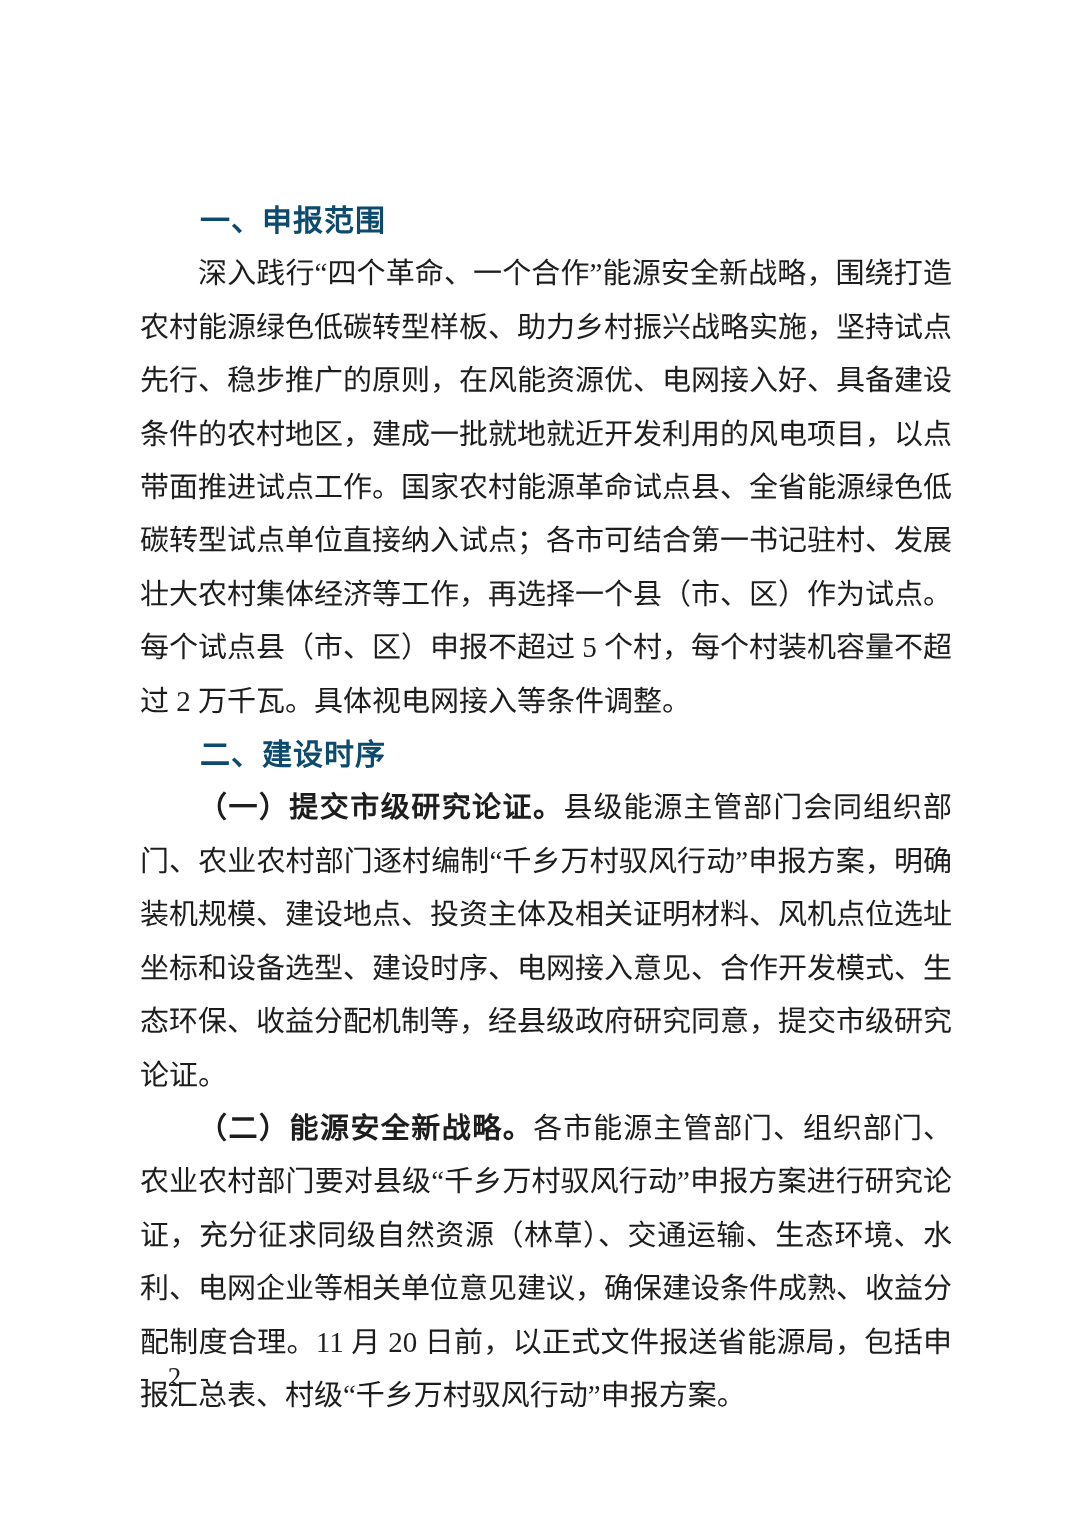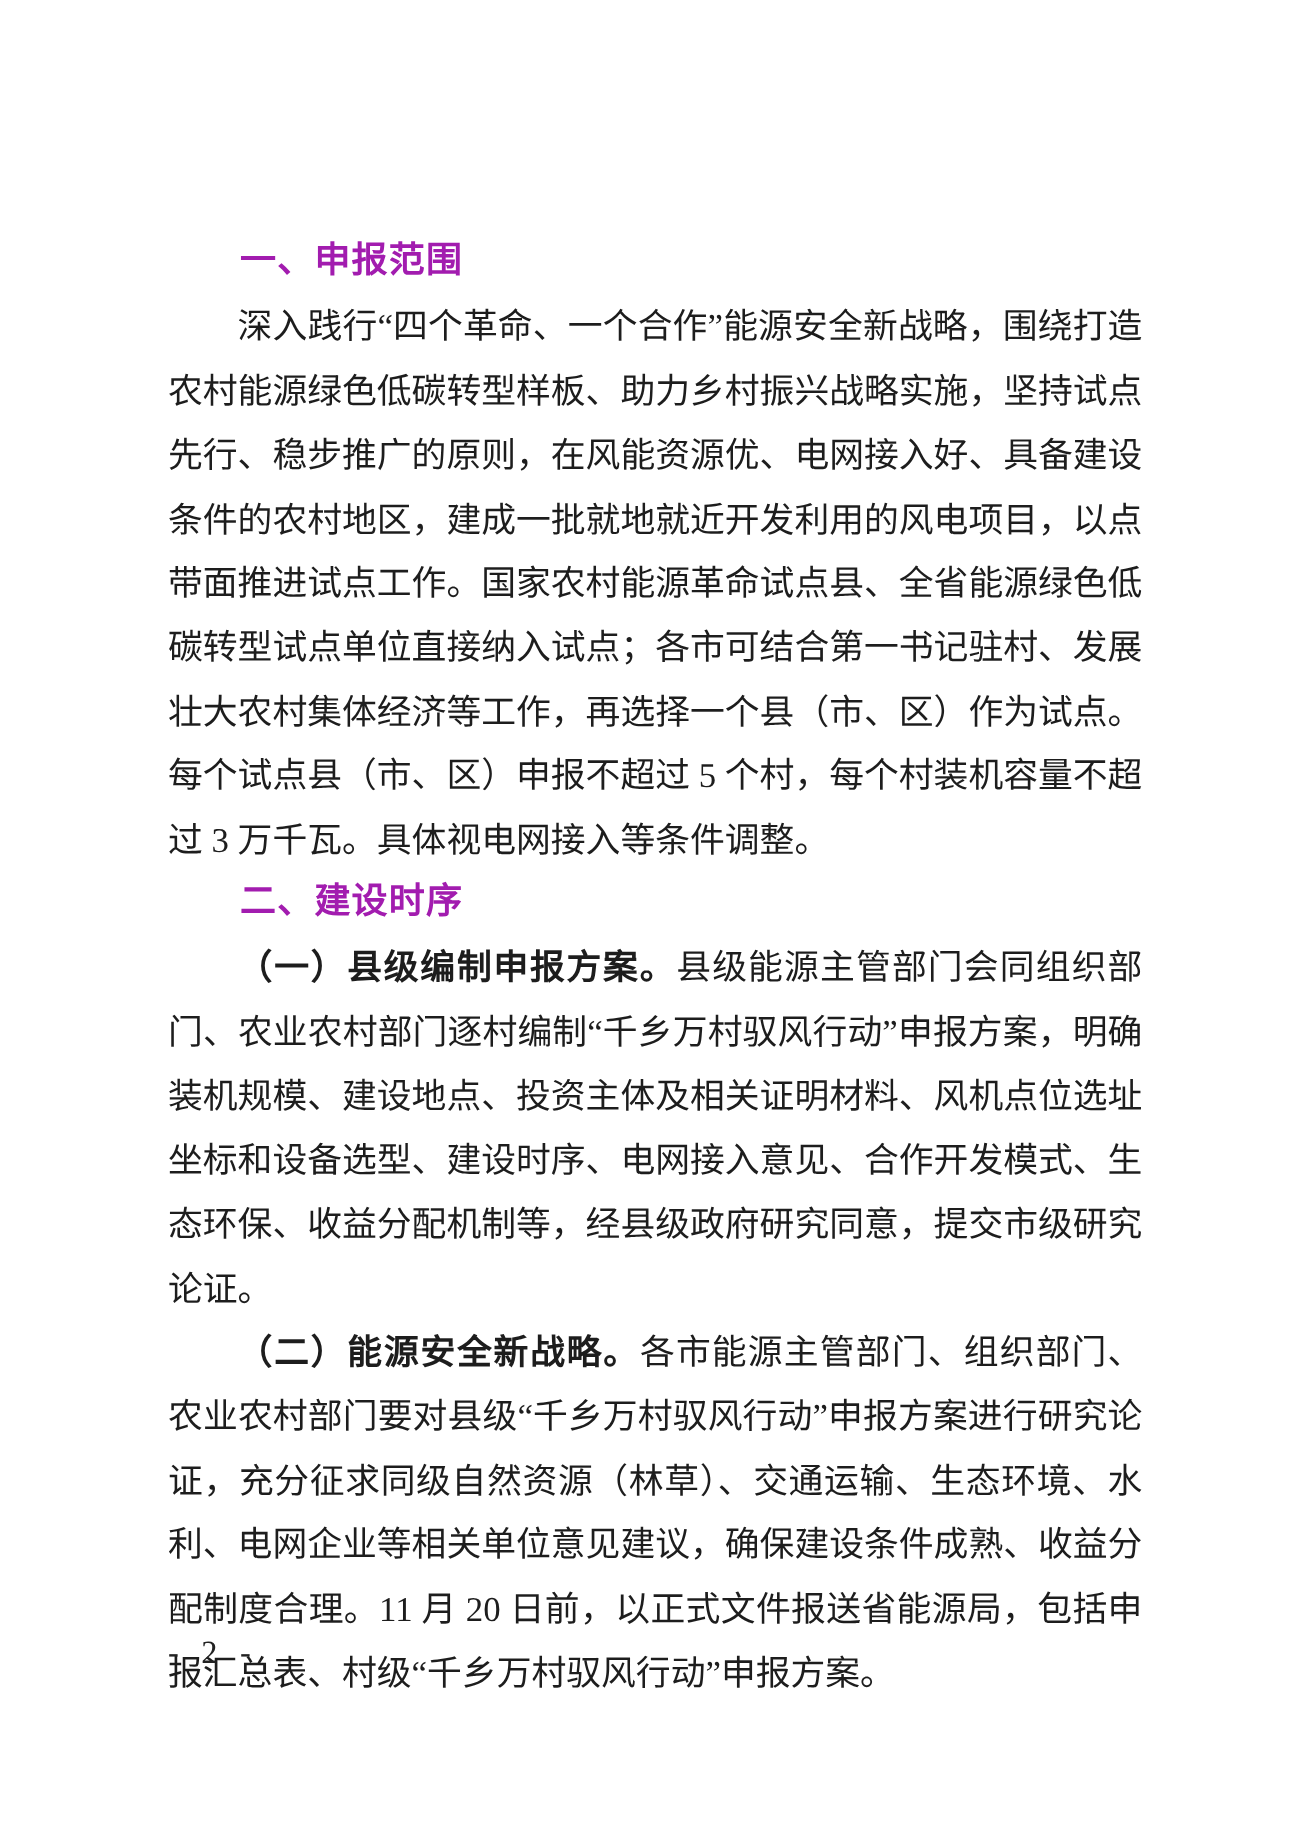--- a/index.html
+++ b/index.html
@@ -25,25 +25,25 @@
     font-family: "Liberation Serif", "DejaVu Serif", serif;
     font-size: 29px;
     line-height: 53.4px;
     color: #1d1d1d;
     text-align: justify;
     text-align-last: left;
   }
   .section-heading {
     margin: 0;
     text-indent: 2em;
-    font-family: Liberation Mono, monospace;
+    font-family: Liberation Sans, sans-serif;
     font-weight: 700;
     font-size: 30px;
     line-height: 53.4px;
-    color: #a21caf;
+    color: #0c4a6e;
     letter-spacing: 1px;
   }
   .para {
     margin: 0;
     text-indent: 2em;
   }
   .para-lead {
     font-weight: 700;
     letter-spacing: 0.5px;
   }
@@ -59,24 +59,24 @@
   }
 </style>
 </head>
 <body>
 
 <div class="page">
   <div class="content">
 
     <h2 class="section-heading">一、申报范围</h2>
 
-    <p class="para"><span class="para-text">深入践行“四个革命、一个合作”能源安全新战略，围绕打造农村能源绿色低碳转型样板、助力乡村振兴战略实施，坚持试点先行、稳步推广的原则，在风能资源优、电网接入好、具备建设条件的农村地区，建成一批就地就近开发利用的风电项目，以点带面推进试点工作。国家农村能源革命试点县、全省能源绿色低碳转型试点单位直接纳入试点；各市可结合第一书记驻村、发展壮大农村集体经济等工作，再选择一个县（市、区）作为试点。每个试点县（市、区）申报不超过 5 个村，每个村装机容量不超过 3 万千瓦。具体视电网接入等条件调整。</span></p>
+    <p class="para"><span class="para-text">深入践行“四个革命、一个合作”能源安全新战略，围绕打造农村能源绿色低碳转型样板、助力乡村振兴战略实施，坚持试点先行、稳步推广的原则，在风能资源优、电网接入好、具备建设条件的农村地区，建成一批就地就近开发利用的风电项目，以点带面推进试点工作。国家农村能源革命试点县、全省能源绿色低碳转型试点单位直接纳入试点；各市可结合第一书记驻村、发展壮大农村集体经济等工作，再选择一个县（市、区）作为试点。每个试点县（市、区）申报不超过 5 个村，每个村装机容量不超过 2 万千瓦。具体视电网接入等条件调整。</span></p>
 
     <h2 class="section-heading">二、建设时序</h2>
 
-    <p class="para"><span class="para-lead">（一）县级编制申报方案。</span><span class="para-text">县级能源主管部门会同组织部门、农业农村部门逐村编制“千乡万村驭风行动”申报方案，明确装机规模、建设地点、投资主体及相关证明材料、风机点位选址坐标和设备选型、建设时序、电网接入意见、合作开发模式、生态环保、收益分配机制等，经县级政府研究同意，提交市级研究论证。</span></p>
+    <p class="para"><span class="para-lead">（一）提交市级研究论证。</span><span class="para-text">县级能源主管部门会同组织部门、农业农村部门逐村编制“千乡万村驭风行动”申报方案，明确装机规模、建设地点、投资主体及相关证明材料、风机点位选址坐标和设备选型、建设时序、电网接入意见、合作开发模式、生态环保、收益分配机制等，经县级政府研究同意，提交市级研究论证。</span></p>
 
     <p class="para"><span class="para-lead">（二）能源安全新战略。</span><span class="para-text">各市能源主管部门、组织部门、农业农村部门要对县级“千乡万村驭风行动”申报方案进行研究论证，充分征求同级自然资源（林草）、交通运输、生态环境、水利、电网企业等相关单位意见建议，确保建设条件成熟、收益分配制度合理。11 月 20 日前，以正式文件报送省能源局，包括申报汇总表、村级“千乡万村驭风行动”申报方案。</span></p>
 
   </div>
 
   <div class="page-number">- 2 -</div>
 </div>
 
 </body></html>

